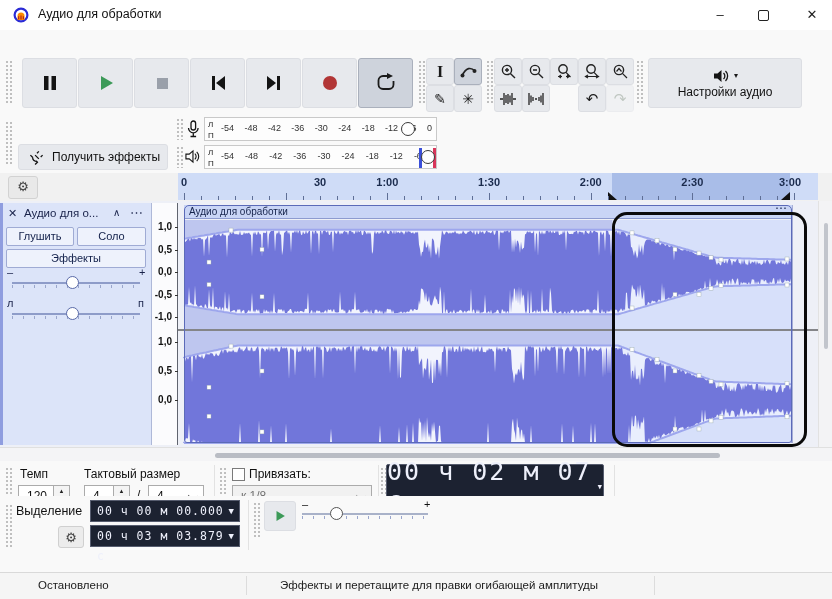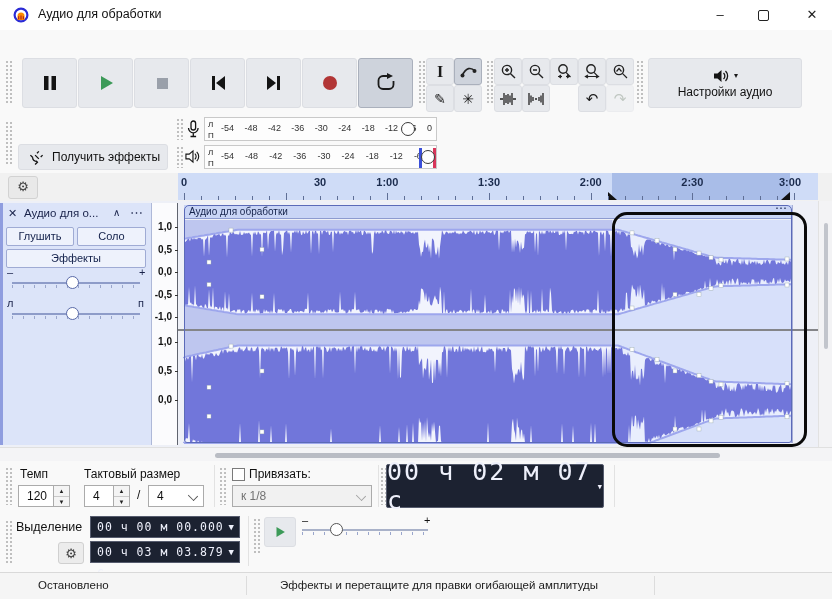--- a/index.html
+++ b/index.html
@@ -60,21 +60,21 @@
   #clip-menu{position:absolute;right:5px;top:-3px;font-size:12px;color:#14224a;}
   #clip-outline{left:184px;top:4px;width:608px;height:238px;border:1px solid #5b6ab8;border-radius:5px 5px 3px 3px;box-sizing:border-box;pointer-events:none;}
   #vscroll{left:818px;top:0;width:14px;height:246px;background:#f3f3f5;border-left:1px solid #e2e2e2;box-sizing:border-box;}
   #vthumb{position:absolute;left:5px;top:22px;width:4px;height:126px;background:#c2c5cc;border-radius:2px;}
   #anno{left:612px;top:11px;width:189px;height:229px;border:3.5px solid #0a0a0a;border-radius:15px;pointer-events:none;}
   
   #hscroll{left:0;top:447px;width:832px;height:14px;background:#f4f4f6;border-top:1px solid #e0e0e0;box-sizing:border-box;}
   #hthumb{position:absolute;left:215px;top:5px;width:505px;height:5px;background:#b9bcc4;border-radius:3px;}
   
   #trow3{left:0;top:461px;width:832px;height:51px;background:#f9f9f9;border-bottom:1px solid #e7e7e7;}
-  #trow4{left:0;top:512px;width:832px;height:60px;background:#f9f9f9;}
+  #trow4{left:0;top:496px;width:832px;height:60px;background:#f9f9f9;}
   .flabel{position:absolute;font-size:12px;color:#111;}
   .spinbox{position:absolute;background:#fff;border:1px solid #ababab;box-sizing:border-box;font-size:12px;color:#111;
            line-height:20px;padding-left:8px;}
   .spinarrows{position:absolute;width:16px;height:22px;border:1px solid #ababab;border-left:none;box-sizing:border-box;background:#f4f4f4;}
   .spinarrows div{height:10px;text-align:center;font-size:6px;line-height:10px;color:#222;}
   .spinarrows div:first-child{border-bottom:1px solid #c9c9c9;}
   .combo{position:absolute;background:#fff;border:1px solid #ababab;box-sizing:border-box;font-size:12px;color:#111;line-height:20px;padding-left:8px;}
   .combo .chev{position:absolute;right:6px;top:8px;width:7px;height:7px;border-right:1.4px solid #555;border-bottom:1.4px solid #555;transform:rotate(45deg) scale(1,.8);margin-top:-2px;}
   .combo.disabled{background:#f1f1f1;color:#737373;}
   .checkbox{position:absolute;width:13px;height:13px;border:1px solid #7a7a7a;background:#fff;box-sizing:border-box;}

